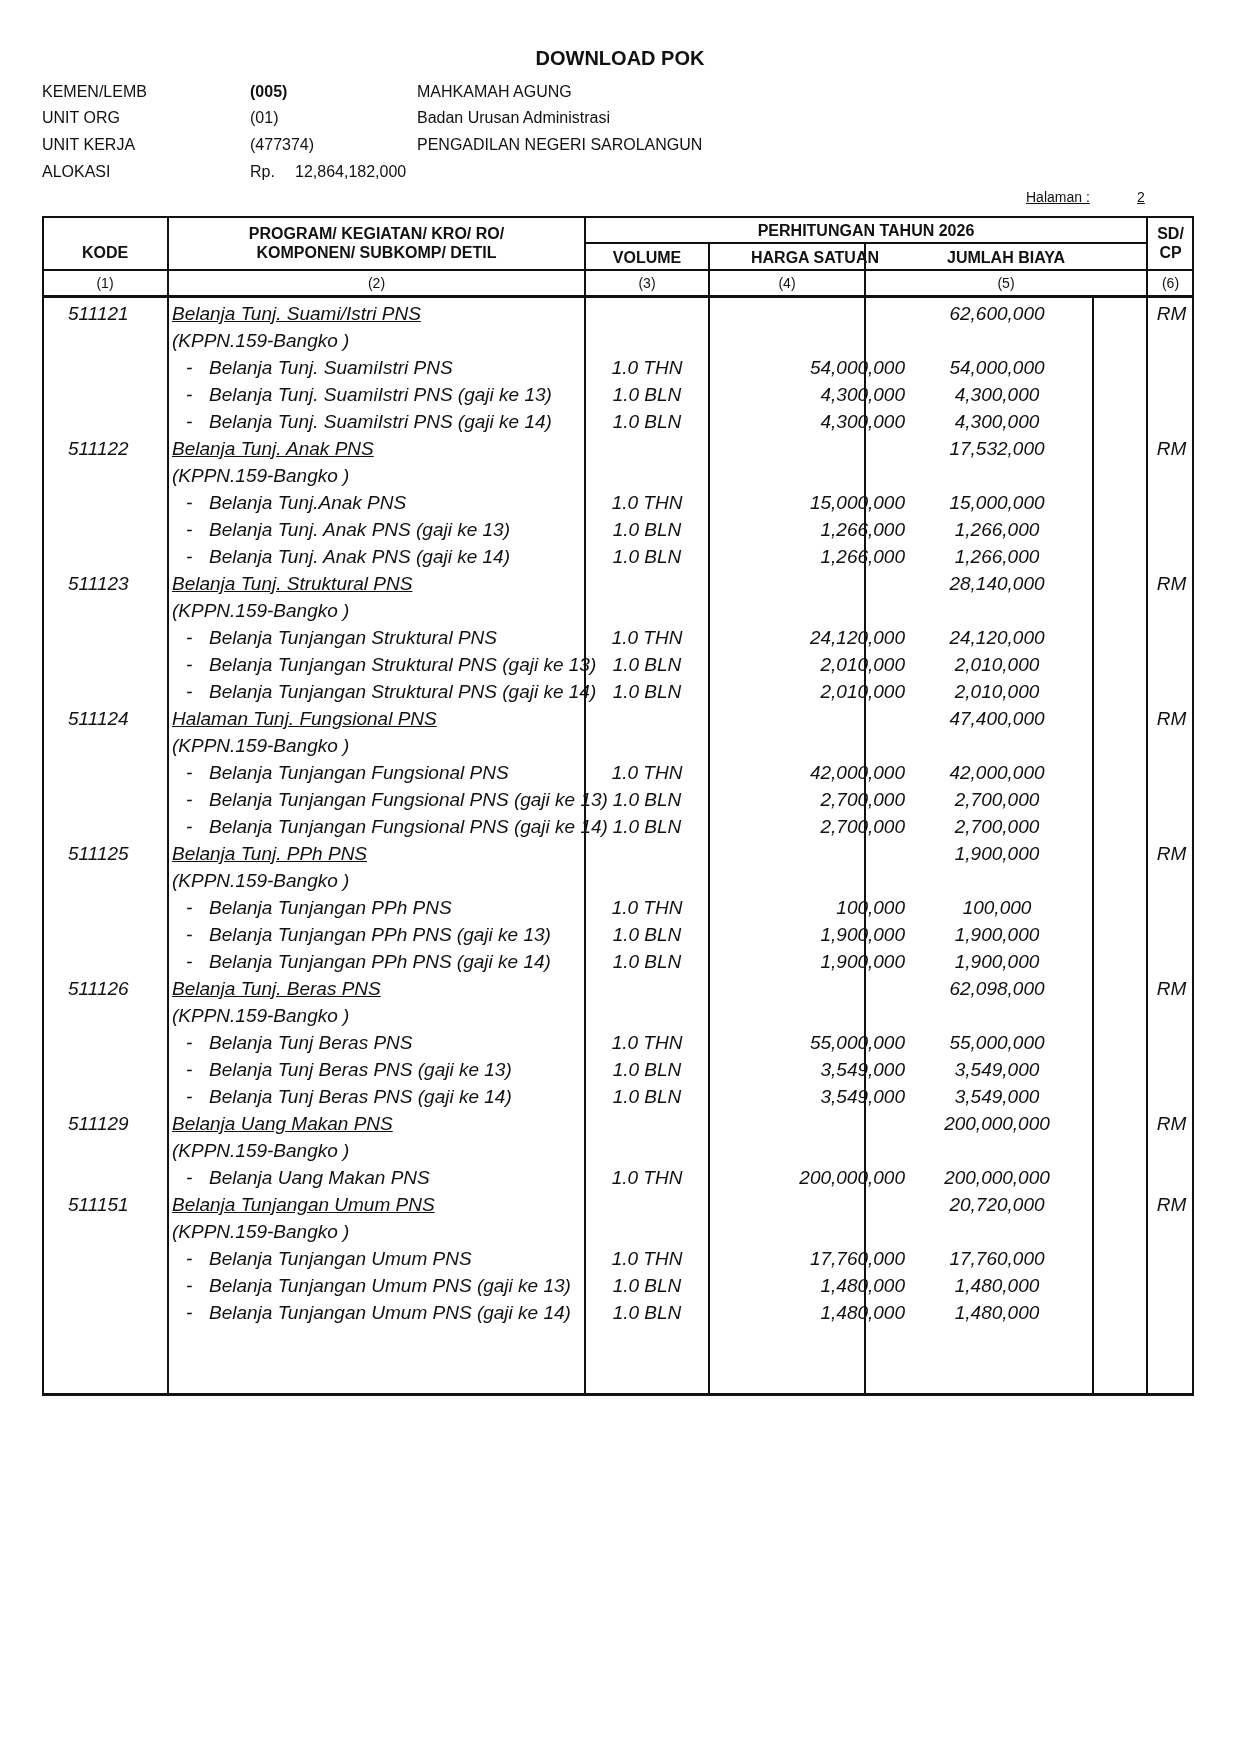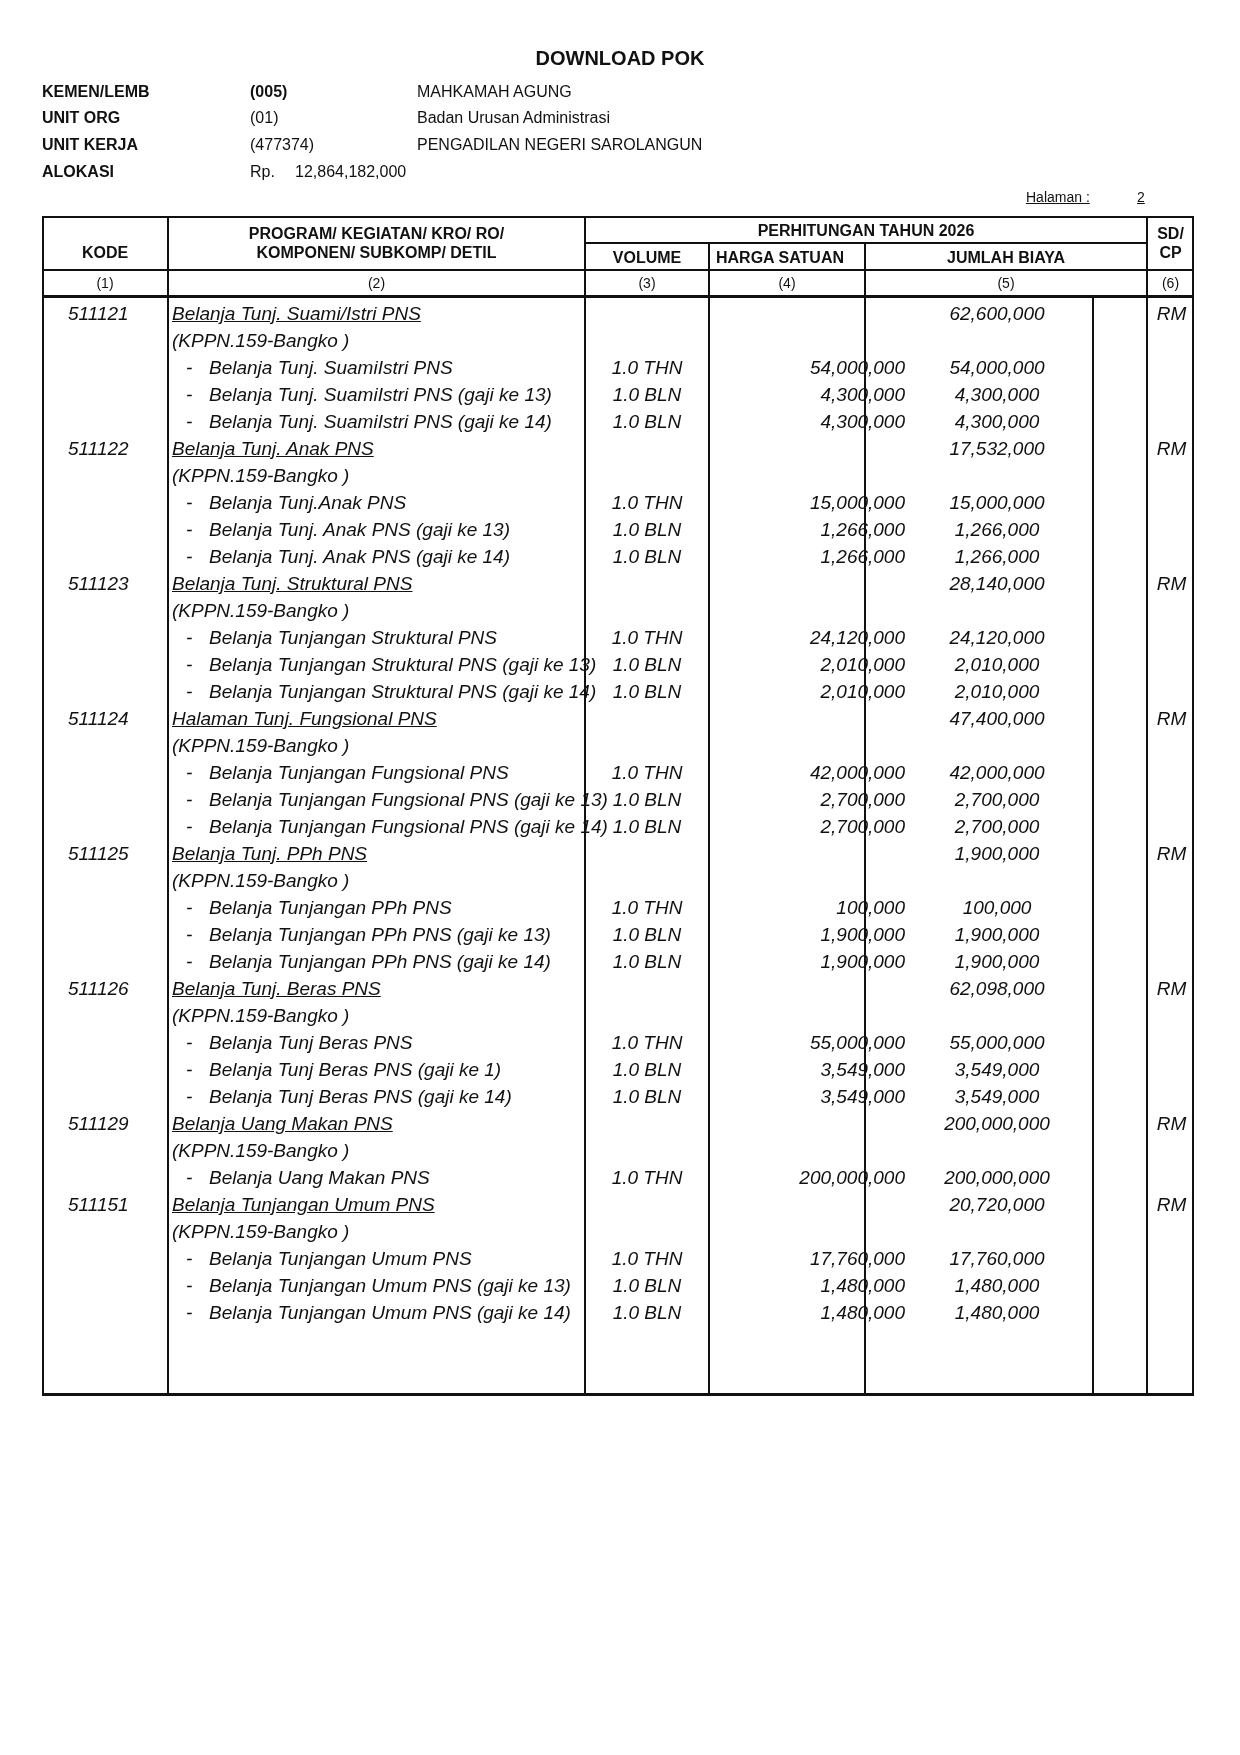--- a/index.html
+++ b/index.html
@@ -1,19 +1,19 @@
 <!DOCTYPE html>
 <html><head>
 <meta charset="utf-8">
 <style>
   html, body { margin: 0; padding: 0; background: #ffffff; }
   body { width: 1240px; height: 1755px; position: relative; font-family: "Liberation Sans", sans-serif; color: #111; }
   .title { position: absolute; top: 47px; left: 0; width: 1240px; text-align: center; font-weight: bold; font-size: 20px; }
   .meta-row { position: absolute; left: 42px; font-size: 16px; height: 20px; line-height: 20px; }
-  .meta-row .lbl { position: absolute; left: 0; font-weight: bold; white-space: nowrap; }
+  .meta-row .lbl { position: absolute; left: 0; font-weight: normal; white-space: nowrap; }
   .meta-row .code { position: absolute; left: 208px; white-space: nowrap; }
   .meta-row .name { position: absolute; left: 375px; white-space: nowrap; }
   .bold { font-weight: bold; }
   .page { position: absolute; top: 189px; font-size: 14px; text-decoration: underline; }
 
   .tbl { position: absolute; left: 42px; top: 216px; width: 1152px; }
   .hdr { position: absolute; left: 0; top: 0; width: 1152px; height: 80px; border: 2px solid #111; box-sizing: border-box; border-bottom: none; }
   .hcell { position: absolute; font-weight: bold; font-size: 16px; display: flex; align-items: center; justify-content: center; text-align: center; box-sizing: border-box; line-height: 19px; }
   .vline { position: absolute; background: #111; width: 2px; }
   .hline { position: absolute; background: #111; height: 2px; }
@@ -61,21 +61,21 @@
 <div class="page" style="left:1026px;">Halaman :</div>
 <div class="page" style="left:1137px;">2</div>
 
 <div class="tbl">
 
   <div class="hdr"></div>
   <div class="hcell" style="left:0; top:0; width:126px; height:72px;">KODE</div>
   <div class="hcell" style="left:126px; top:0; width:417px; height:54px; padding:0 60px;">PROGRAM/ KEGIATAN/ KRO/ RO/ KOMPONEN/ SUBKOMP/ DETIL</div>
   <div class="hcell" style="left:543px; top:0; width:562px; height:28px;">PERHITUNGAN TAHUN 2026</div>
   <div class="hcell" style="left:543px; top:28px; width:124px; height:26px;">VOLUME</div>
-  <div class="hcell" style="left:667px; top:28px; width:142px; height:26px;text-align:right;">HARGA SATUAN</div>
+  <div class="hcell" style="left:702px; top:28px; width:142px; height:26px;text-align:right;">HARGA SATUAN</div>
   <div class="hcell" style="left:823px; top:28px; width:282px; height:26px;">JUMLAH BIAYA</div>
   <div class="hcell" style="left:1105px; top:0; width:47px; height:54px; padding:4px 8px;">SD/ CP</div>
 
   <div class="numcell" style="left:0; width:126px;">(1)</div>
   <div class="numcell" style="left:126px; width:417px;">(2)</div>
   <div class="numcell" style="left:543px; width:124px;">(3)</div>
   <div class="numcell" style="left:667px; width:156px;">(4)</div>
   <div class="numcell" style="left:823px; width:282px;">(5)</div>
   <div class="numcell" style="left:1105px; width:47px;">(6)</div>
 
@@ -255,21 +255,21 @@
       </div>
       <div class="body-row" style="top: 813px;">
         <span class="c-dash">-</span>
         <span class="c-item">Belanja Tunj Beras PNS</span>
         <span class="c-vol">1.0 THN</span>
         <span class="c-harga">55,000,000</span>
         <span class="c-jumlah">55,000,000</span>
       </div>
       <div class="body-row" style="top: 840px;">
         <span class="c-dash">-</span>
-        <span class="c-item">Belanja Tunj Beras PNS (gaji ke 1)</span>
+        <span class="c-item">Belanja Tunj Beras PNS (gaji ke 13)</span>
         <span class="c-vol">1.0 BLN</span>
         <span class="c-harga">3,549,000</span>
         <span class="c-jumlah">3,549,000</span>
       </div>
       <div class="body-row" style="top: 867px;">
         <span class="c-dash">-</span>
         <span class="c-item">Belanja Tunj Beras PNS (gaji ke 14)</span>
         <span class="c-vol">1.0 BLN</span>
         <span class="c-harga">3,549,000</span>
         <span class="c-jumlah">3,549,000</span>

